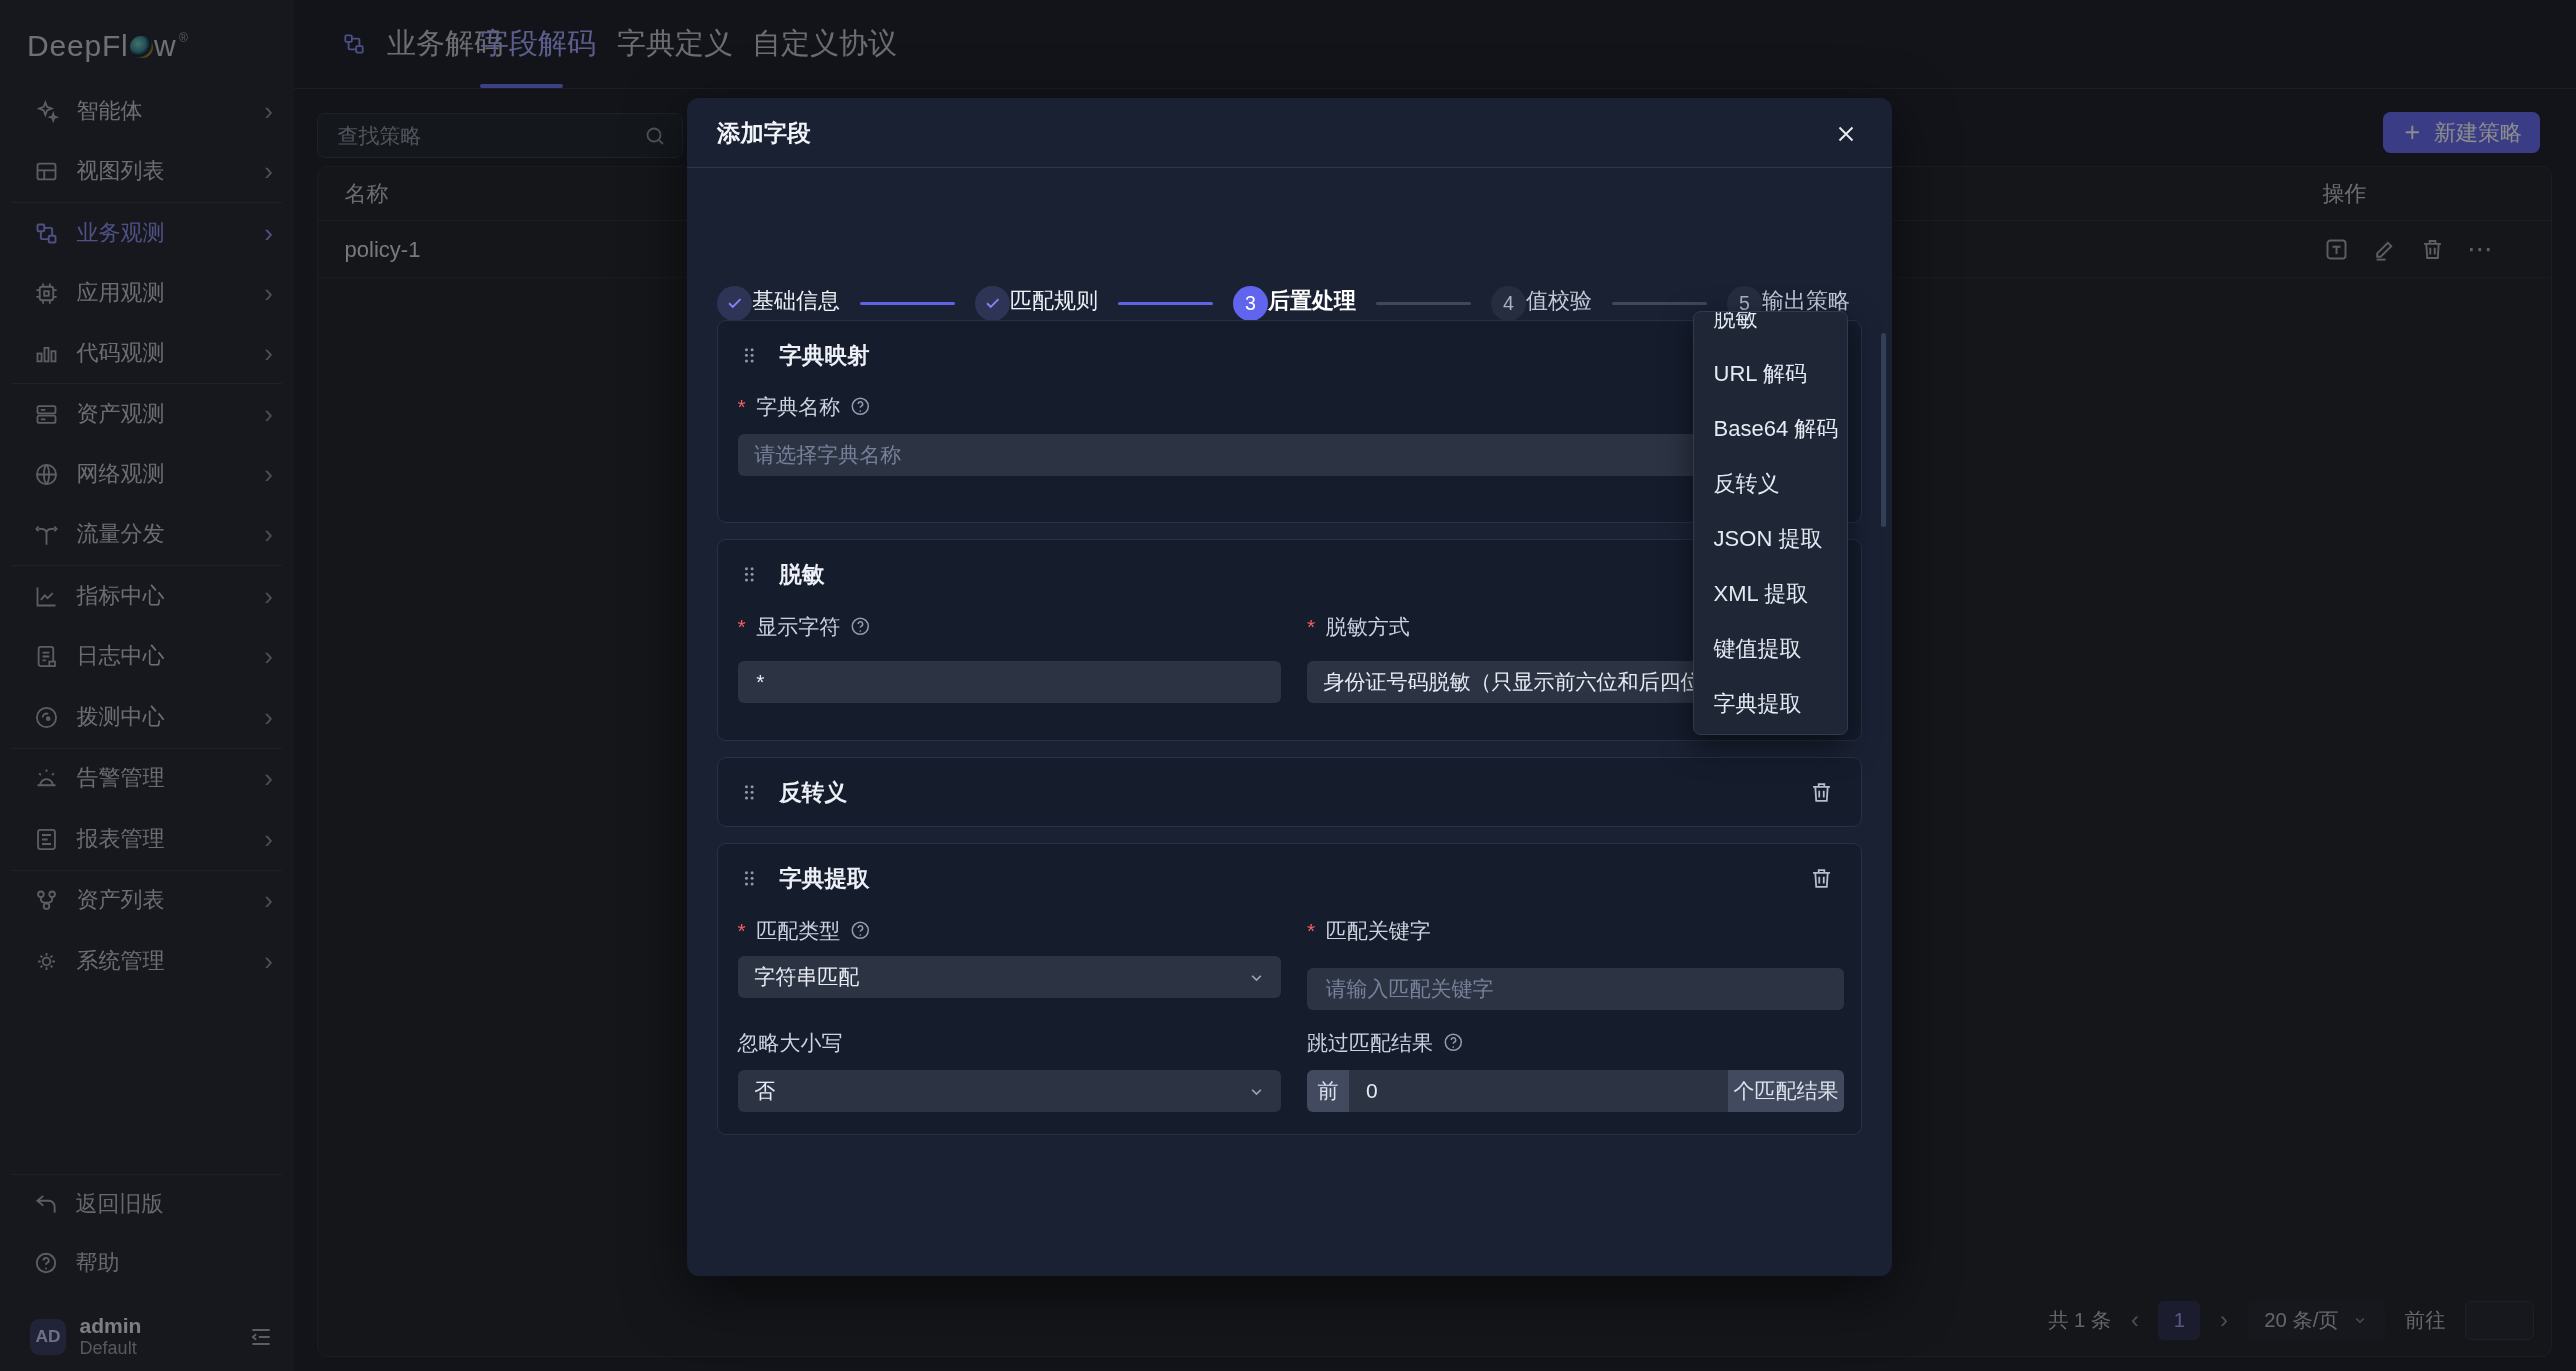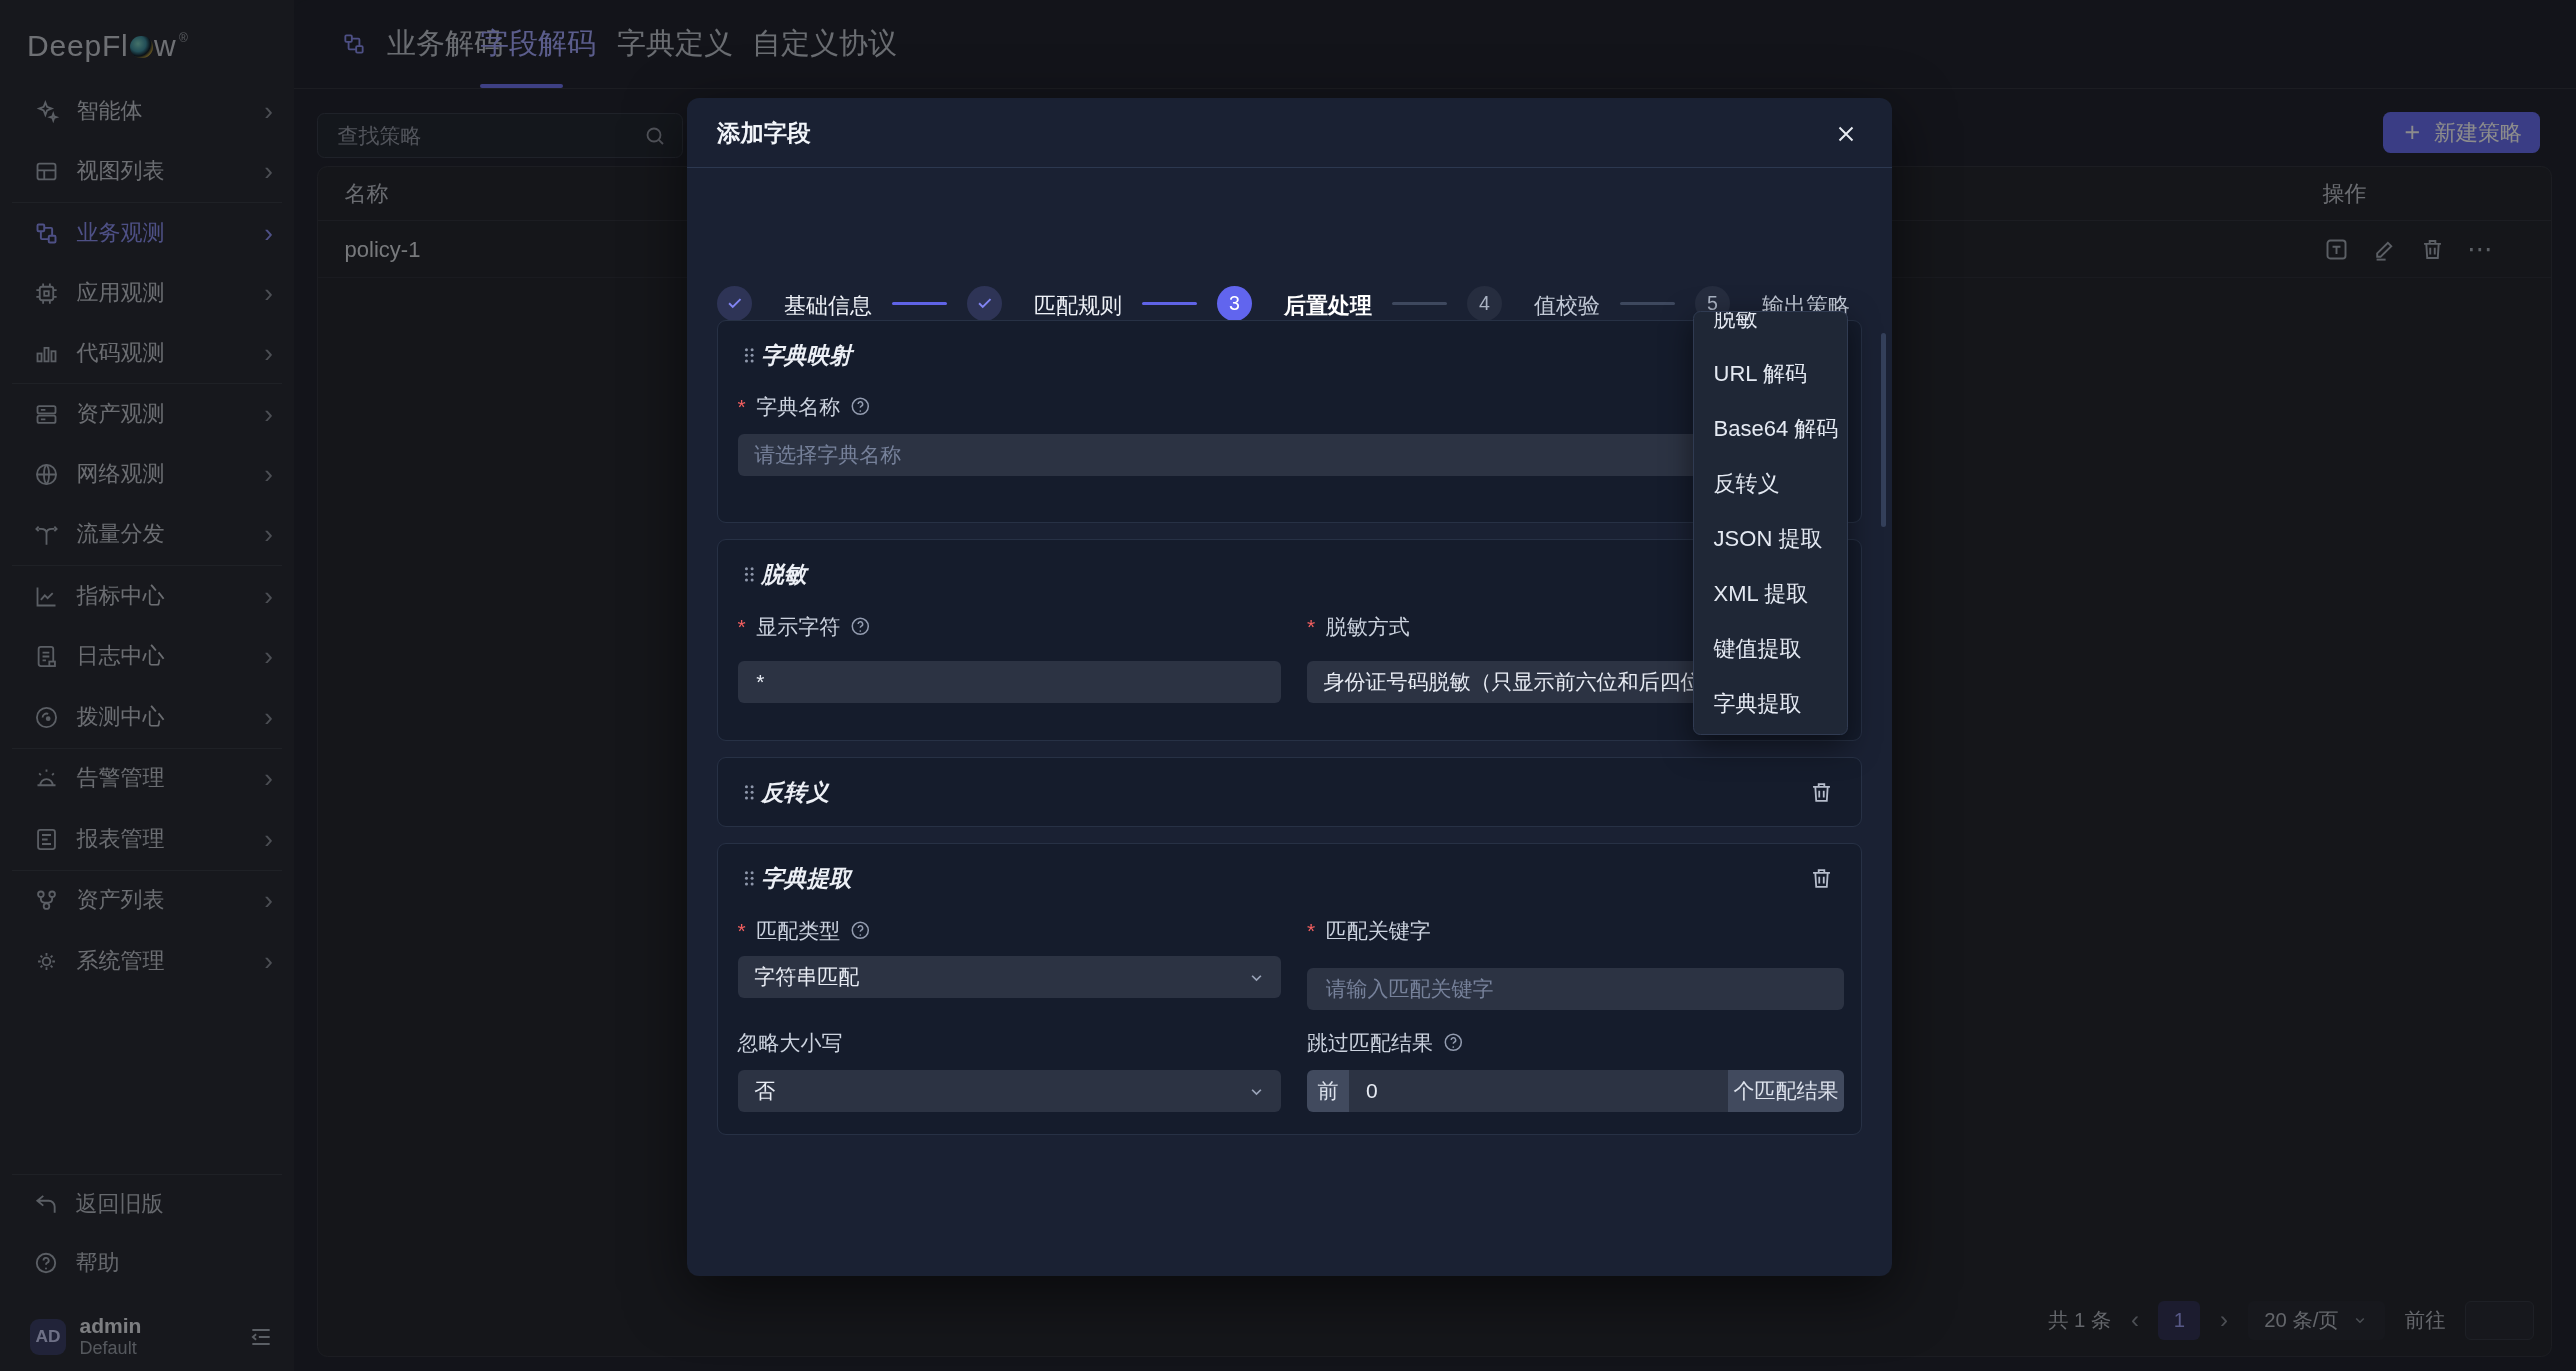--- a/index.html
+++ b/index.html
@@ -60,36 +60,36 @@
 
   
   .overlay{position:absolute;inset:0;background:rgba(0,0,0,0.45);z-index:5;}
   .modal{position:absolute;left:687px;top:98px;width:1205px;height:1178px;background:#1a2133;border-radius:12px;z-index:10;
     box-shadow:0 18px 60px rgba(0,0,0,0.55);color:#ccd3df;}
   .m-head{position:absolute;left:0;top:0;width:100%;height:70px;border-bottom:0.8px solid #2c3850;}
   .m-title{position:absolute;left:30px;top:0;height:70px;display:flex;align-items:center;font-size:23.4px;color:#f2f5fa;font-weight:bold;}
   .m-close{position:absolute;right:30px;top:19.6px;width:32px;height:32px;color:#e8ecf3;cursor:pointer;display:flex;align-items:center;justify-content:center;}
   .m-close svg{width:26px;height:26px;}
   .steps{position:absolute;left:30px;right:42px;top:184px;height:42px;display:flex;align-items:center;}
-  .step{display:flex;align-items:flex-end;gap:32px;flex:none;cursor:pointer;}
+  .step{display:flex;align-items:flex-start;gap:0;flex:none;cursor:pointer;}
   .step-c{width:35px;height:35px;border-radius:50%;display:flex;align-items:center;justify-content:center;font-size:19.6px;}
   .step.done .step-c{background:#2e3456;color:#8184f2;}
   .step.done .step-c svg{width:19.6px;height:19.6px;}
   .step.active .step-c{background:#6165ee;color:#fff;}
   .step.pending .step-c{background:#262d3f;color:#aab3c3;}
   .step-l{font-size:22px;color:#eef1f7;}
   .step.active .step-l{font-weight:bold;color:#fff;}
   .step.pending .step-l{color:#c2c9d6;}
   .conn{flex:1;height:3px;border-radius:1.5px;margin:0 19.6px;}
   .conn.p{background:#5f63e6;}
   .conn.g{background:#3e485e;}
   .add-type{position:absolute;right:45px;top:265px;height:33px;display:flex;align-items:center;gap:10.6px;color:#f0f3f9;font-size:22px;cursor:pointer;}
   .add-type .p-ic{width:22.6px;height:22.6px;}
   .card{position:absolute;left:30px;width:1145px;background:#151c2c;border:0.8px solid #273145;border-radius:9px;}
-  .c-head{position:absolute;left:19.6px;top:18px;height:33px;display:flex;align-items:center;gap:1px;font-style:italic;}
+  .c-head{position:absolute;left:19.6px;top:18px;height:33px;display:flex;align-items:center;gap:19px;}
   .drag{width:22.6px;height:22.6px;color:#8e97ab;cursor:grab;}
   .c-title{font-size:22.6px;font-weight:bold;color:#edf0f6;}
   .c-trash{position:absolute;right:26px;top:21px;width:27px;height:27px;color:#b6bdcc;cursor:pointer;}
   .f-label{position:absolute;height:27px;display:flex;align-items:center;gap:9px;font-size:21px;color:#ccd3df;}
   .req{color:#f25f5f;margin-right:1.5px;}
   .q-ic{width:22.6px;height:22.6px;color:#939cb0;cursor:pointer;}
   .f-input{position:absolute;height:42px;background:#2c3343;border-radius:6px;display:flex;align-items:center;padding:0 16.6px;font-size:21px;color:#e8ecf4;}
   .f-input.ph{color:#76819a;}
   .f-input input{width:100%;background:transparent;border:none;outline:none;color:#e8ecf4;font-size:21px;}
   .f-input input::placeholder{color:#76819a;}

